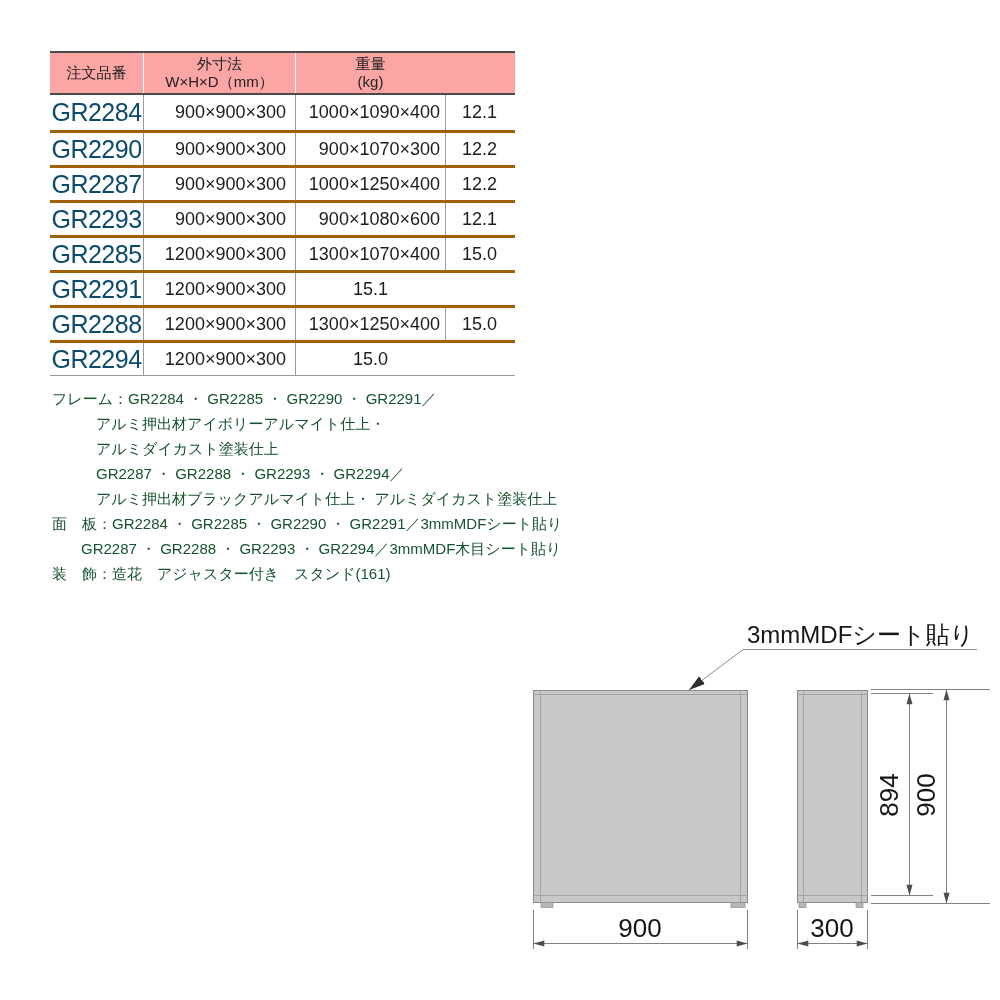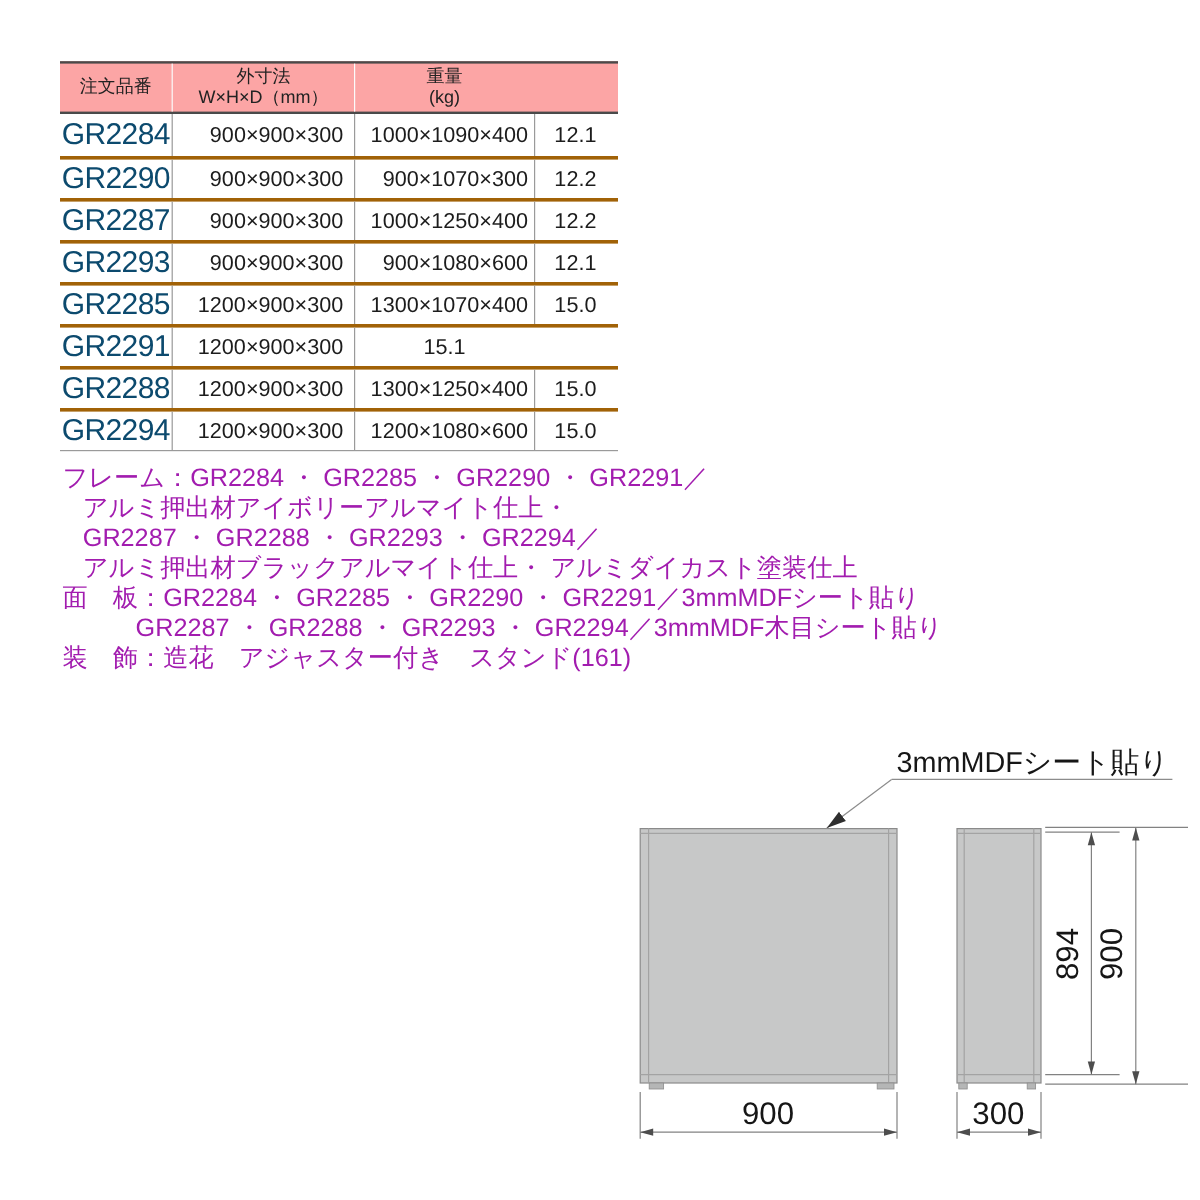--- a/index.html
+++ b/index.html
@@ -41,25 +41,25 @@
   .td + .td { border-left: 1px solid #9a9a9a; }
   .td.code { justify-content: center; font-size: 25px; letter-spacing: -0.5px; color: #0c4a6e; }
   .td.stand { justify-content: flex-end; padding-right: 9px; }
   .td.outer { justify-content: flex-end; padding-right: 5px; }
   .td.weight { justify-content: center; }
 
   
   .notes { position: absolute; left: 0; top: 386px; width: 760px; }
   .note-line {
     height: 25px; line-height: 25px;
-    font-size: 21px; white-space: pre; color: #a21caf;
+    font-size: 15px; white-space: pre; color: #14532d;
   }
   .note-line.lvl0 { margin-left: 52px; }
-  .note-line.lvl1 { margin-left: 69px; }
-  .note-line.lvl2 { margin-left: 113px; }
+  .note-line.lvl1 { margin-left: 96px; }
+  .note-line.lvl2 { margin-left: 81px; }
 
   
   .drawing { position: absolute; left: 515px; top: 612px; }
   .drawing text {
     font-family: "Liberation Sans", sans-serif;
     fill: #161616;
   }
   .callout-text { font-size: 24px; }
   .dim-text { font-size: 26px; }
 </style>
@@ -120,29 +120,29 @@
       </div>
       <div class="trow">
         <div class="td code">GR2288</div>
         <div class="td stand">1200×900×300</div>
         <div class="td outer">1300×1250×400</div>
         <div class="td weight">15.0</div>
       </div>
       <div class="trow">
         <div class="td code">GR2294</div>
         <div class="td stand">1200×900×300</div>
-        <div class="td outer">1200×1080×600</div>
         <div class="td weight">15.0</div>
       </div>
     </div>
   </div>
 
   <div class="notes">
     <div class="note-line lvl0">フレーム：GR2284 ・ GR2285 ・ GR2290 ・ GR2291／</div>
     <div class="note-line lvl1">アルミ押出材アイボリーアルマイト仕上・</div>
+    <div class="note-line lvl1">アルミダイカスト塗装仕上</div>
     <div class="note-line lvl1">GR2287 ・ GR2288 ・ GR2293 ・ GR2294／</div>
     <div class="note-line lvl1">アルミ押出材ブラックアルマイト仕上・ アルミダイカスト塗装仕上</div>
     <div class="note-line lvl0">面　板：GR2284 ・ GR2285 ・ GR2290 ・ GR2291／3mmMDFシート貼り</div>
     <div class="note-line lvl2">GR2287 ・ GR2288 ・ GR2293 ・ GR2294／3mmMDF木目シート貼り</div>
     <div class="note-line lvl0">装　飾：造花　アジャスター付き　スタンド(161)</div>
   </div>
 
   <svg class="drawing" width="480" height="360" viewBox="515 612 480 360">
     <defs>
       <marker id="dimArrow" viewBox="0 0 12 8" refX="11" refY="4" markerWidth="13" markerHeight="9" orient="auto-start-reverse">

